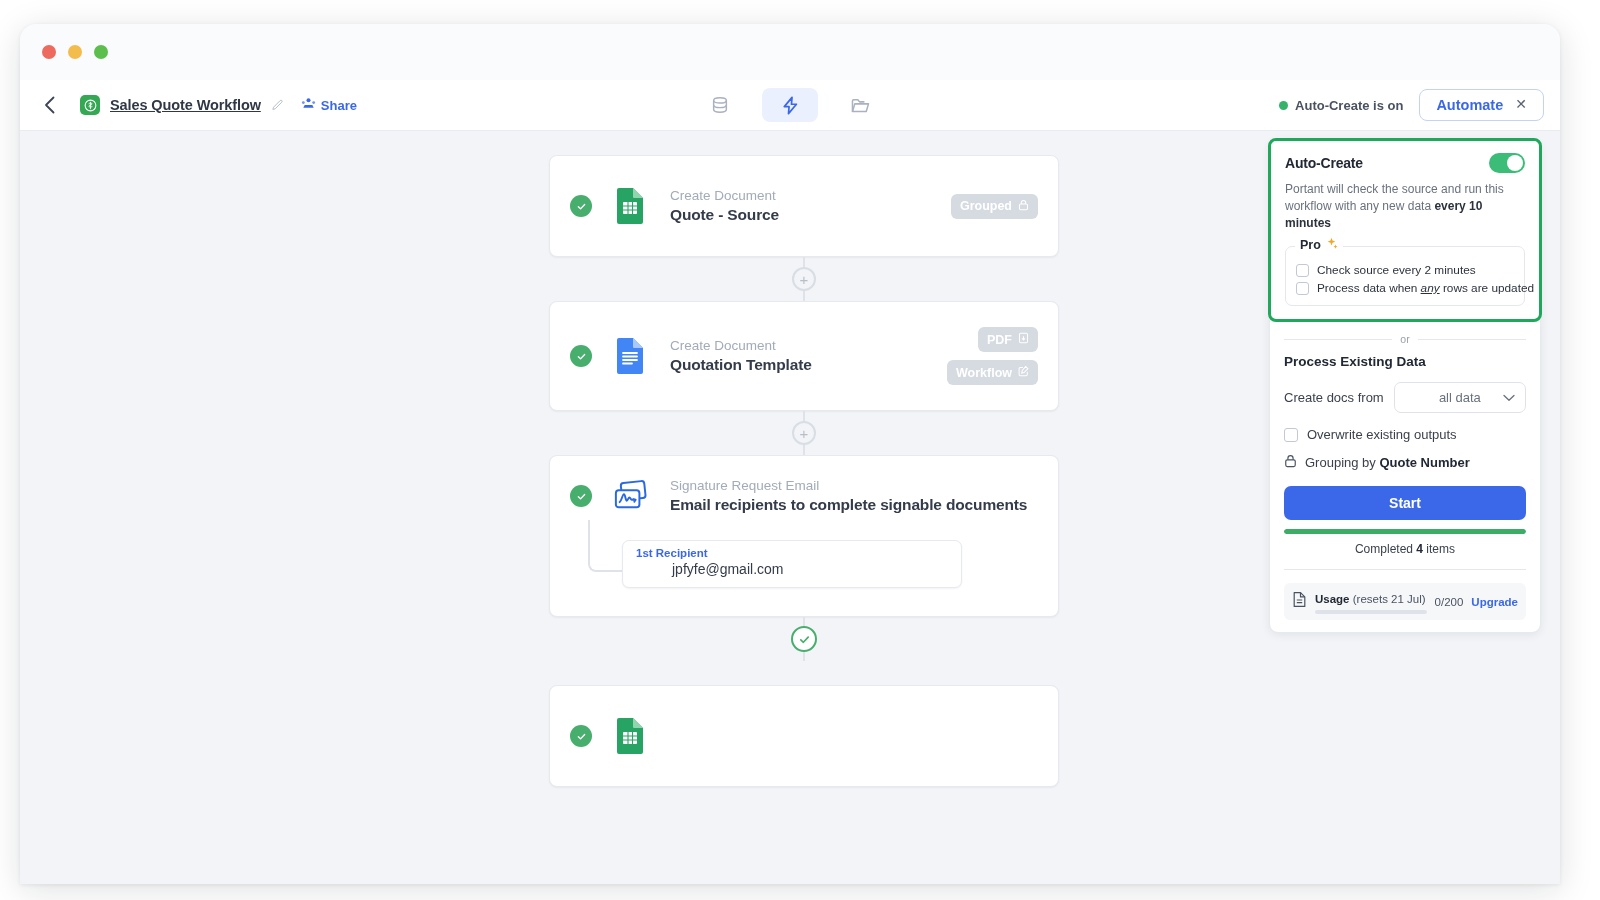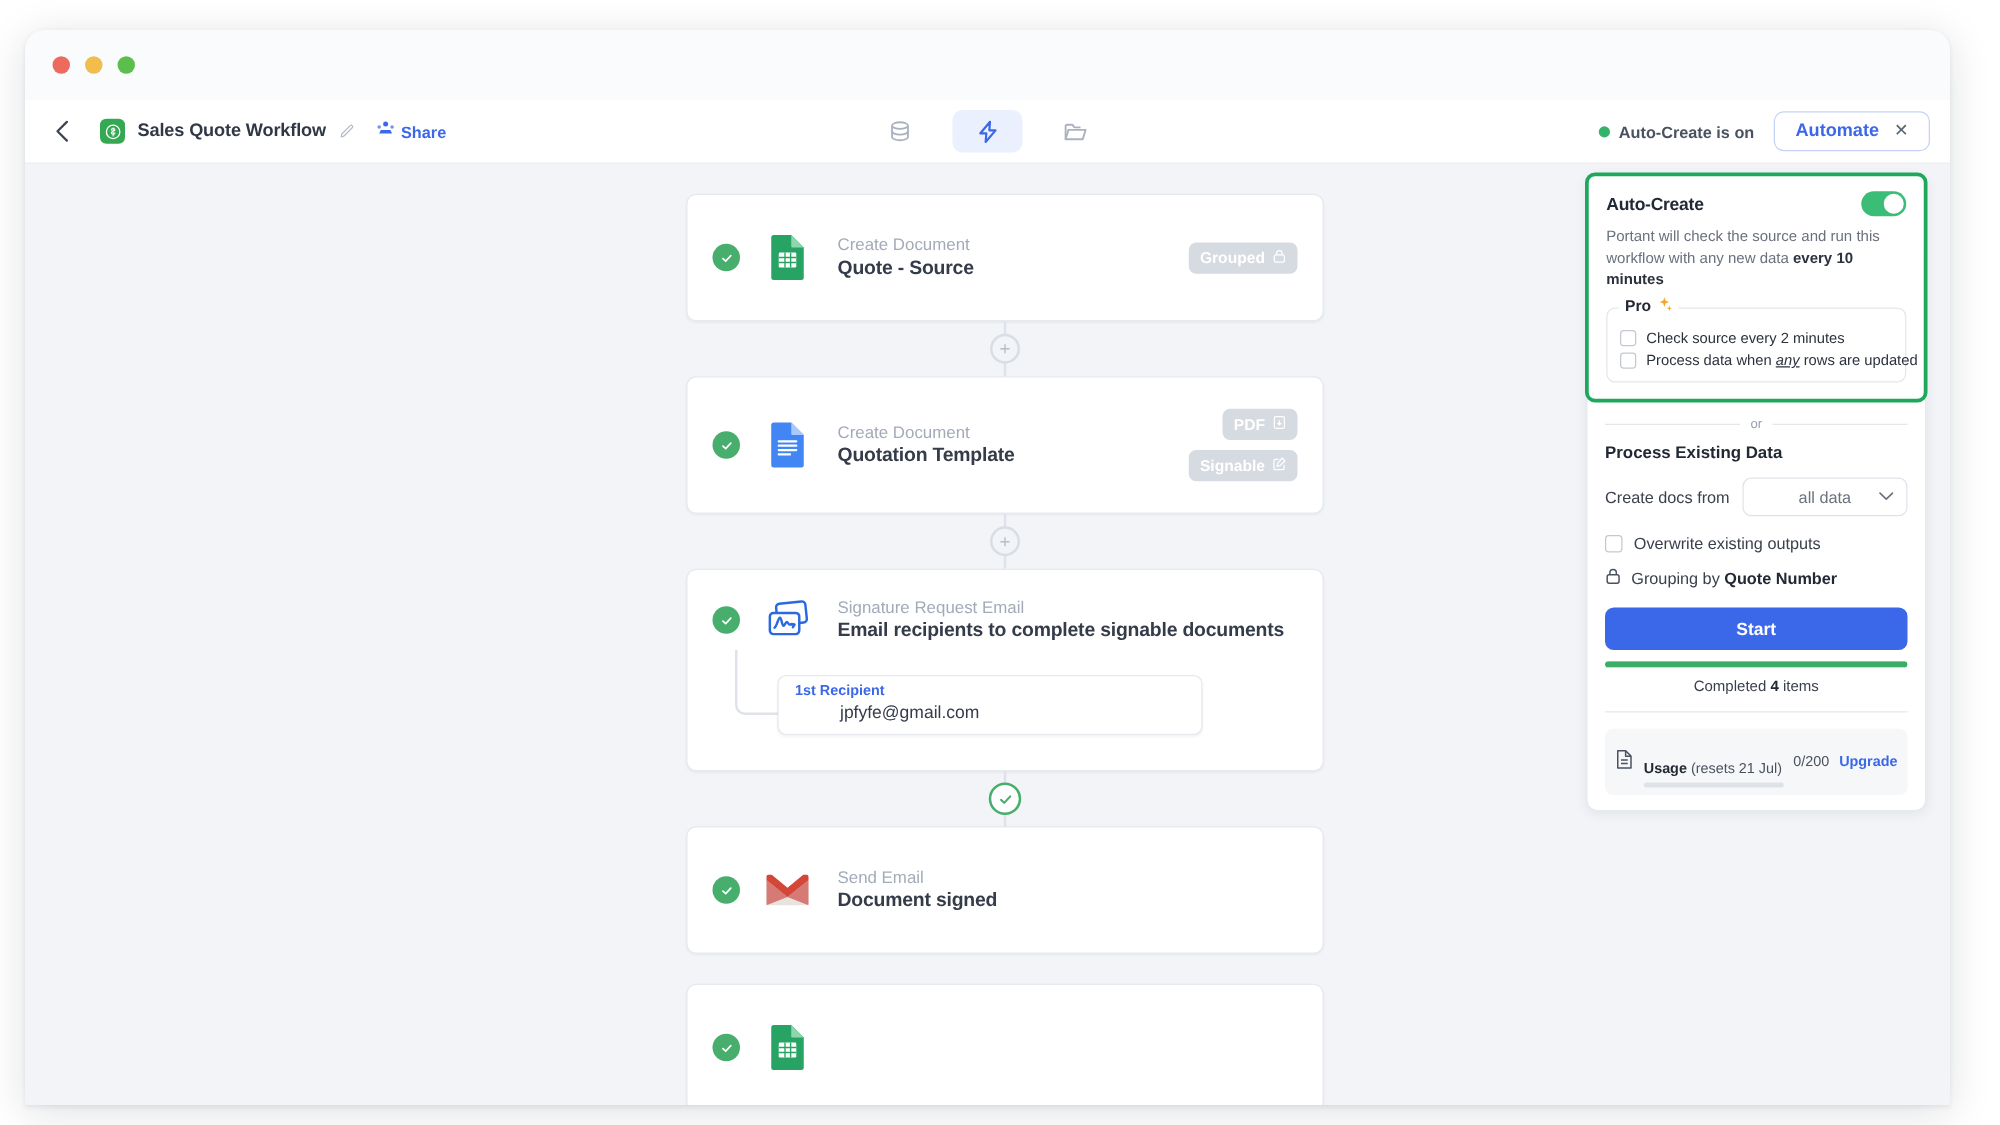--- a/index.html
+++ b/index.html
@@ -37,21 +37,21 @@
   }
   #toolbar-left { display: flex; align-items: center; padding-left: 16px; gap: 10px; }
   .back-chevron {
     width: 26px; height: 26px; display: flex; align-items: center; justify-content: center;
     color: #3c4555; font-size: 19px; cursor: pointer;
   }
   .wf-badge {
     width: 20px; height: 20px; border-radius: 5px; background: #34a853;
     display: flex; align-items: center; justify-content: center; margin-left: 8px;
   }
-  .wf-title { font-size: 14.5px; font-weight: 700; color: #303745; letter-spacing: -.1px; }
+  .wf-title { font-size: 14.5px; font-weight: 700; color: #303745; letter-spacing: -.1px; text-decoration: underline; }
   .pencil-ico { color: #b4bcc9; display: flex; align-items: center; }
   .share-grp { display: flex; align-items: center; gap: 5px; margin-left: 7px; cursor: pointer; }
   .share-lbl { font-size: 13px; font-weight: 700; color: #3b68e8; }
 
   #toolbar-center {
     position: absolute; left: 50%; transform: translateX(-50%);
     display: flex; align-items: center; gap: 14px;
   }
   .tb-tab {
     width: 56px; height: 34px; border-radius: 8px;
@@ -205,21 +205,21 @@
   .progress-track { height: 5px; border-radius: 3px; background: #e4e7ec; margin-top: 9px; overflow: hidden; }
   .progress-fill { height: 100%; width: 100%; background: #3cad64; border-radius: 3px; }
   .completed-text { font-size: 12px; color: #3b414c; text-align: center; margin-top: 8px; }
   .completed-text b { font-weight: 700; color: #222834; }
   .hr { height: 1px; background: #e4e7ec; margin: 13px 0 0 0; }
 
   .usage-row {
     display: flex; align-items: center; gap: 8px; margin-top: 13px;
     background: #f6f7f9; border-radius: 6px; padding: 6px 8px;
   }
-  .usage-mid { flex: 1 1 auto; min-width: 0; margin-top: 16px; }
+  .usage-mid { flex: 1 1 auto; min-width: 0; }
   .usage-lbl { font-size: 11.5px; color: #4a5261; white-space: nowrap; }
   .usage-lbl b { font-weight: 700; color: #222834; }
   .usage-bar { height: 4px; border-radius: 2px; background: #dfe3e9; margin-top: 3px; }
   .usage-count { font-size: 11.5px; color: #4a5261; white-space: nowrap; }
   .usage-upgrade { font-size: 11.5px; font-weight: 700; color: #3b68e8; cursor: pointer; white-space: nowrap; }
 </style>
 </head>
 <body>
 
 <div id="app-window">
@@ -359,21 +359,21 @@
             <div class="badge">
               <span>PDF</span>
               <span>
                 <svg width="11" height="12" viewBox="0 0 12 13" fill="none" stroke="#fff" stroke-width="1.1">
                     <rect x="1.6" y="1.4" width="8.8" height="10.2" rx="1.3"></rect>
                     <path d="M6 4.6v4M4.3 6.9 6 8.6l1.7-1.7"></path>
                   </svg>
               </span>
             </div>
             <div class="badge">
-              <span>Signable</span>
+              <span>Workflow</span>
               <span>
                 <svg width="11" height="12" viewBox="0 0 12 13" fill="none" stroke="#fff" stroke-width="1.1">
                     <path d="M10.1 7.3v3.1a1.2 1.2 0 0 1-1.2 1.2H2.4a1.2 1.2 0 0 1-1.2-1.2V3.9a1.2 1.2 0 0 1 1.2-1.2h3"></path>
                     <path d="M8.3 1.5 10.8 4 6.6 8.2l-2.6.6.6-2.6 3.7-4.7z"></path>
                   </svg>
               </span>
             </div>
           </div>
         </div>
       </div>
@@ -414,41 +414,20 @@
 
       <div class="connector">
         <div class="line"></div>
         <div class="knob done">
           <svg width="13" height="13" viewBox="0 0 14 14" fill="none">
               <path d="M3 7.4 5.8 10l5.2-5.6" stroke="#48ae6d" stroke-width="1.8" stroke-linecap="round" stroke-linejoin="round"></path>
             </svg>
         </div>
       </div>
 
-      <div class="node-card">
-        <div class="node-row">
-          <div class="check-circle">
-            <svg width="11" height="11" viewBox="0 0 14 14" fill="none">
-                <path d="M3 7.4 5.8 10l5.2-5.6" stroke="#fff" stroke-width="1.7" stroke-linecap="round" stroke-linejoin="round"></path>
-              </svg>
-          </div>
-          <div class="node-ico">
-            <svg width="38" height="28" viewBox="0 0 40 30">
-              <path d="M2 5.5 20 19 38 5.5v21a1.5 1.5 0 0 1-1.5 1.5H3.5A1.5 1.5 0 0 1 2 26.5v-21z" fill="#e8e4dd"></path>
-              <path d="M2 3.5A1.5 1.5 0 0 1 3.5 2h3L20 13 33.5 2h3A1.5 1.5 0 0 1 38 3.5v3L20 21 2 6.5v-3z" fill="#d44638"></path>
-              <path d="M2 6.5 20 21 2 28V6.5z" fill="#c5221f" opacity=".55"></path>
-              <path d="M38 6.5 20 21l18 7V6.5z" fill="#c5221f" opacity=".55"></path>
-            </svg>
-          </div>
-          <div class="node-text">
-            <div class="node-sub">Send Email</div>
-            <div class="node-title">Document signed</div>
-          </div>
-        </div>
-      </div>
 
       <div class="node-card" style="margin-top:24px;">
         <div class="node-row">
           <div class="check-circle">
             <svg width="11" height="11" viewBox="0 0 14 14" fill="none">
                 <path d="M3 7.4 5.8 10l5.2-5.6" stroke="#fff" stroke-width="1.7" stroke-linecap="round" stroke-linejoin="round"></path>
               </svg>
           </div>
           <div class="node-ico">
             <svg width="30" height="38" viewBox="0 0 30 38">

